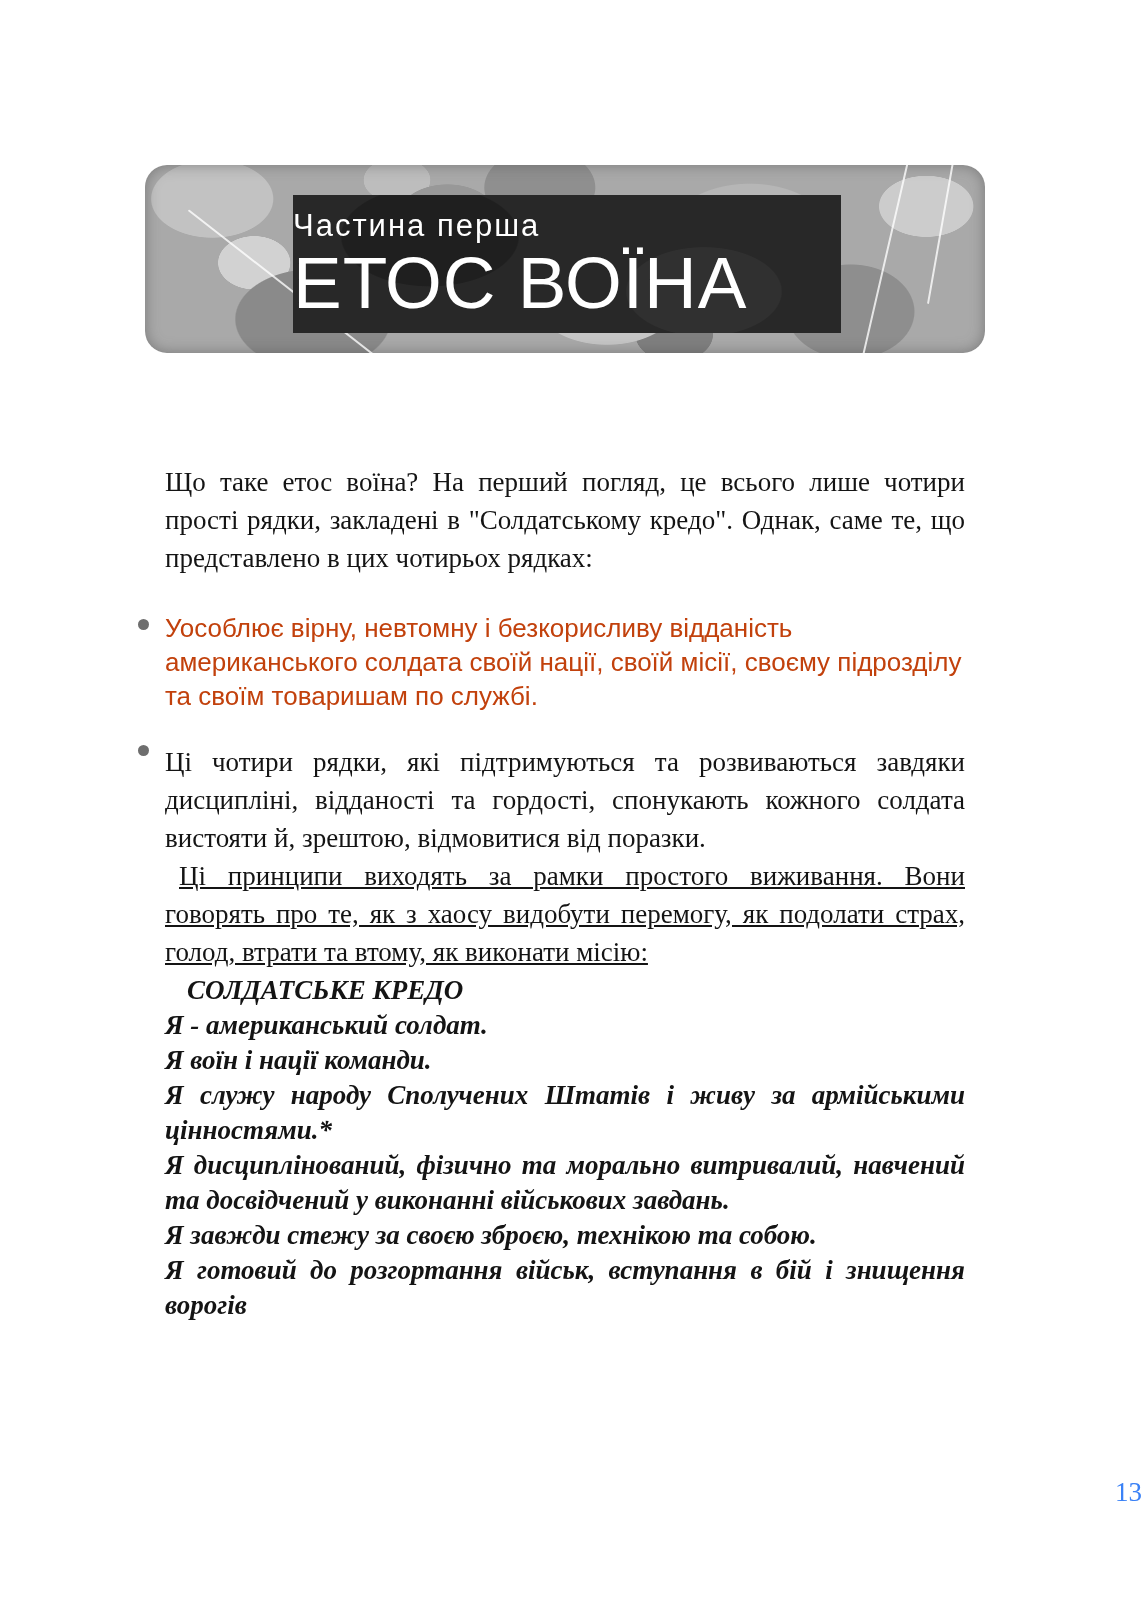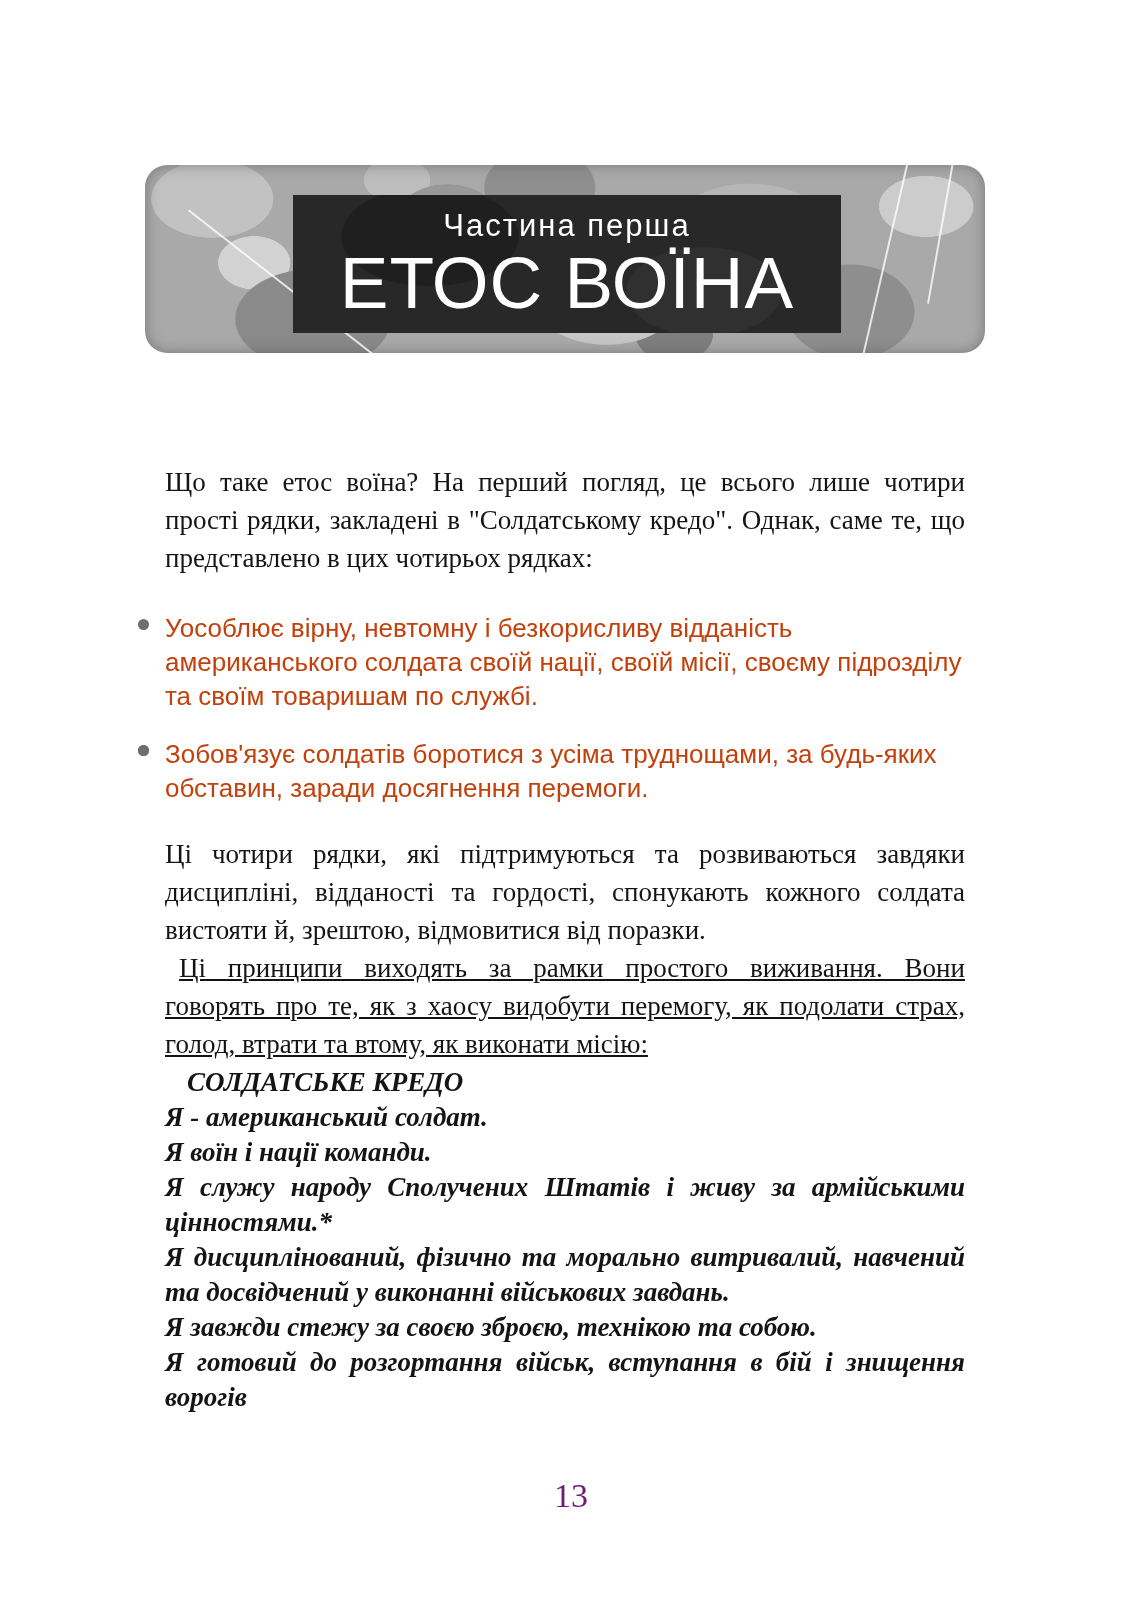--- a/index.html
+++ b/index.html
@@ -35,21 +35,21 @@
   .scratch{position:absolute;background:rgba(255,255,255,.78);border-radius:2px;}
   .scratch.s1{left:18px;top:118px;width:240px;height:2px;transform:rotate(38deg);}
   .scratch.s2{left:738px;top:-20px;width:2px;height:240px;transform:rotate(13deg);}
   .scratch.s3{left:795px;top:-10px;width:2px;height:150px;transform:rotate(10deg);}
   .banner-box{
     position:absolute;left:148px;top:30px;width:548px;height:138px;
     background:#282828;
     background-image:
       radial-gradient(ellipse 160px 90px at 25% 30%, #1f1f1f 0 55%, transparent 56%),
       radial-gradient(ellipse 140px 80px at 75% 70%, #303030 0 55%, transparent 56%);
-    display:flex;flex-direction:column;align-items:center;justify-content:center;
+    display:flex;flex-direction:column;align-items:flex-start;justify-content:center;
     font-family:"Liberation Sans", sans-serif;color:#ffffff;text-align:center;
   }
   .banner-kicker{font-size:31px;line-height:1.15;letter-spacing:2px;}
   .banner-title{font-size:73px;line-height:1.02;letter-spacing:1px;margin-top:2px;white-space:nowrap;}
 
   
   .content{position:absolute;left:165px;top:463px;width:800px;}
   .intro{margin:0;font-size:27px;line-height:38px;text-align:justify;}
 
   .bullets{list-style:none;margin:34px 0 0 0;padding:0;
@@ -60,21 +60,21 @@
 
   .para{margin:30px 0 0 0;font-size:27px;line-height:38px;text-align:justify;}
   .para.follow{margin-top:0;text-indent:14px;text-decoration:underline;}
 
   .creed{margin-top:2px;font-size:27px;line-height:35px;font-style:italic;font-weight:bold;}
   .creed-heading{margin:0 0 0 22px;}
   .creed-line{margin:0;text-align:justify;}
 
   .page-number{
     position:absolute;top:1477px;left:0;width:100%;
-    text-align:center;font-size:34px;color:#701a75;
+    text-align:right;font-size:27px;color:#3b82f6;
   }
 </style>
 </head>
 <body>
 
 <div class="page">
 
   <div class="banner">
     <div class="scratch s1"></div>
     <div class="scratch s2"></div>
@@ -90,24 +90,20 @@
     <p class="intro">Що таке етос воїна? На перший погляд, це всього лише чотири прості рядки, закладені в "Солдатському кредо". Однак, саме те, що представлено в цих чотирьох рядках:</p>
 
     <ul class="bullets">
       <li class="bullet-item">
         <span class="dot" style="background: rgb(110, 110, 110);"></span>
         <span>Уособлює вірну, невтомну і безкорисливу відданість американського солдата своїй нації, своїй місії, своєму підрозділу та своїм товаришам по службі.</span>
       </li>
       <li class="bullet-item">
         <span class="dot" style="background: rgb(110, 110, 110);"></span>
       </li>
-      <li class="bullet-item">
-        <span class="dot" style="background: rgb(110, 110, 110);"></span>
-        <span>Зобов'язує солдатів боротися з усіма труднощами, за будь-яких обставин, заради досягнення перемоги.</span>
-      </li>
     </ul>
 
     <p class="para">Ці чотири рядки, які підтримуються та розвиваються завдяки дисципліні, відданості та гордості, спонукають кожного солдата вистояти й, зрештою, відмовитися від поразки.</p>
     <p class="para follow">Ці принципи виходять за рамки простого виживання. Вони говорять про те, як з хаосу видобути перемогу, як подолати страх, голод, втрати та втому, як виконати місію:</p>
 
     <div class="creed">
       <p class="creed-heading">СОЛДАТСЬКЕ КРЕДО</p>
       <p class="creed-line">Я - американський солдат.</p>
       <p class="creed-line">Я воїн і нації команди.</p>
       <p class="creed-line">Я служу народу Сполучених Штатів і живу за армійськими цінностями.*</p>

